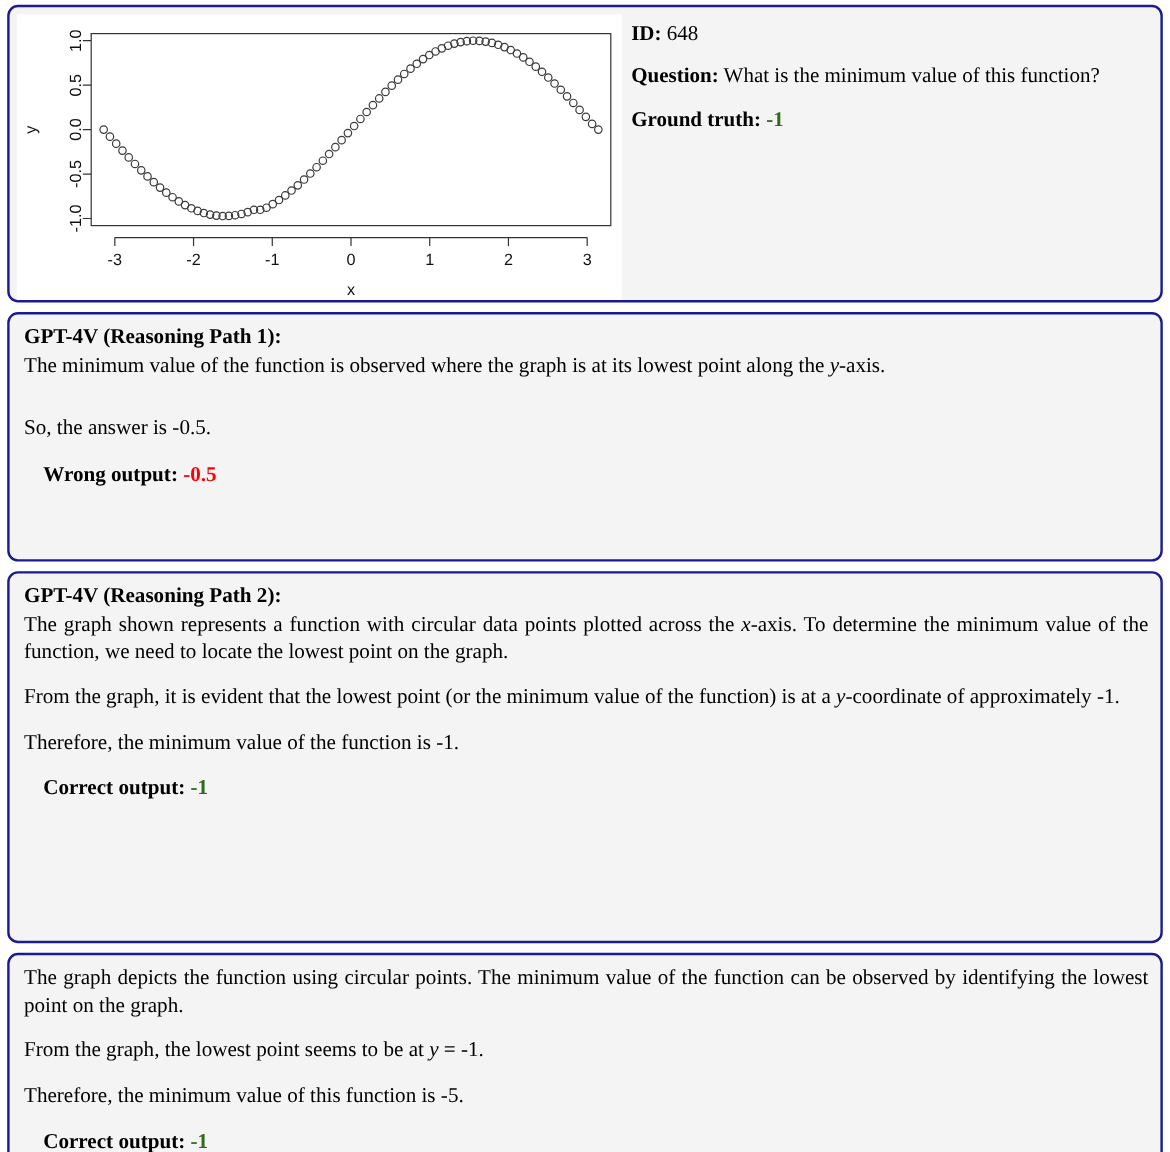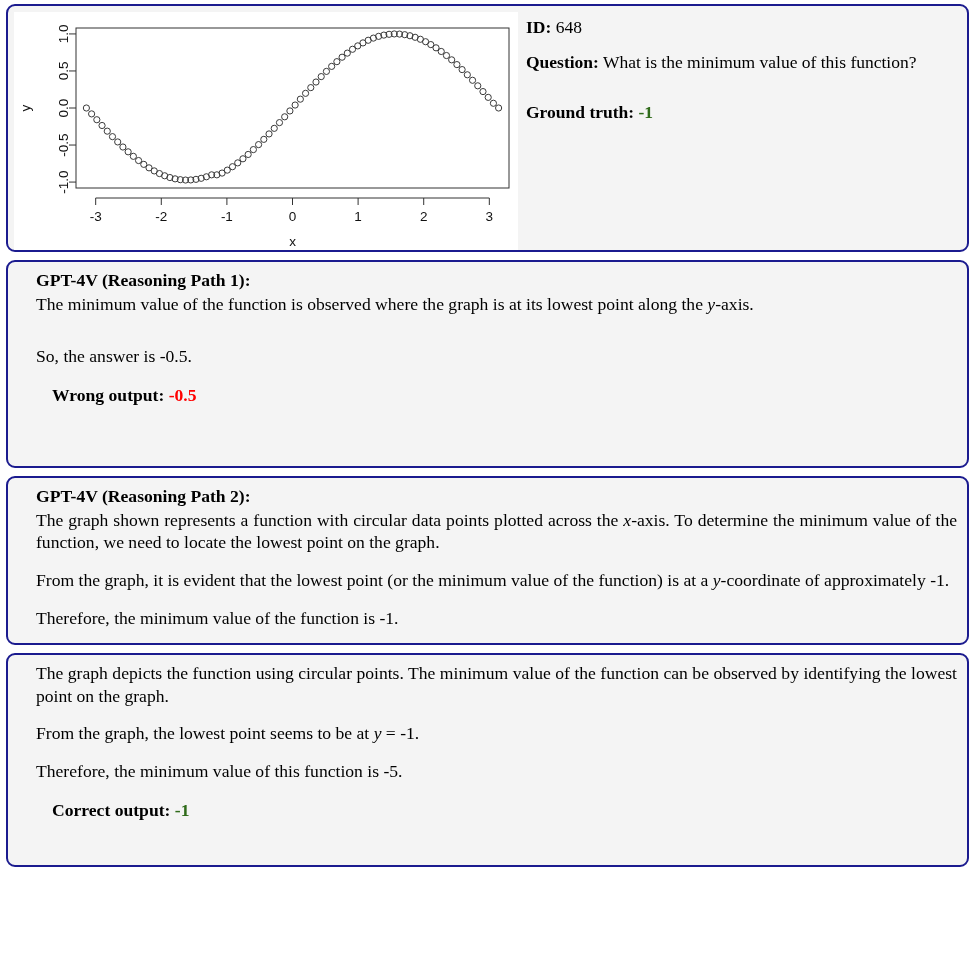--- a/index.html
+++ b/index.html
@@ -45,51 +45,51 @@
     flex: 1;
     padding: 10px 10px 0 8px;
     font-size: 17.5px;
     line-height: 1.30;
     color: #000;
   }
   .qa-line { margin: 0 0 12px 0; }
   .qa-line.question {
     text-align: justify;
     text-justify: inter-word;
-    margin-bottom: 27px;
+    margin-bottom: 14px;
   }
   .lbl { font-weight: bold; }
   .val-green { color: #2f6b1a; font-weight: bold; }
   .val-red { color: #ff0000; font-weight: bold; }
 
   
   .plot-wrap { position: absolute; inset: 0; }
   .plot-svg { display: block; }
 
   
   .reason-card {
-    padding: 7px 10px 9px 28px;
+    padding: 7px 10px 9px 12px;
     font-size: 17.6px;
     line-height: 1.29;
     color: #000;
   }
   .reason-title { font-weight: bold; margin: 0 0 1px 0; }
   .para {
     margin: 0 0 0 0;
     text-align: justify;
     text-justify: inter-word;
     hyphens: auto;
     -webkit-hyphens: auto;
   }
   .para.last { text-align: left; }
   .gap { height: 15px; }
   .mv { font-style: italic; font-family: "Liberation Serif", "DejaVu Serif", serif; }
   .outline { margin: 16px; }
   #card1 { height: 208px; }
-  #card2 { height: 169px; }
+  #card2 { height: 310px; }
   #card3 { height: 214px; }
 </style>
 </head>
 <body>
 
 <div id="page">
 
   <div class="card" id="header-card">
 
     <div class="plot-card">

